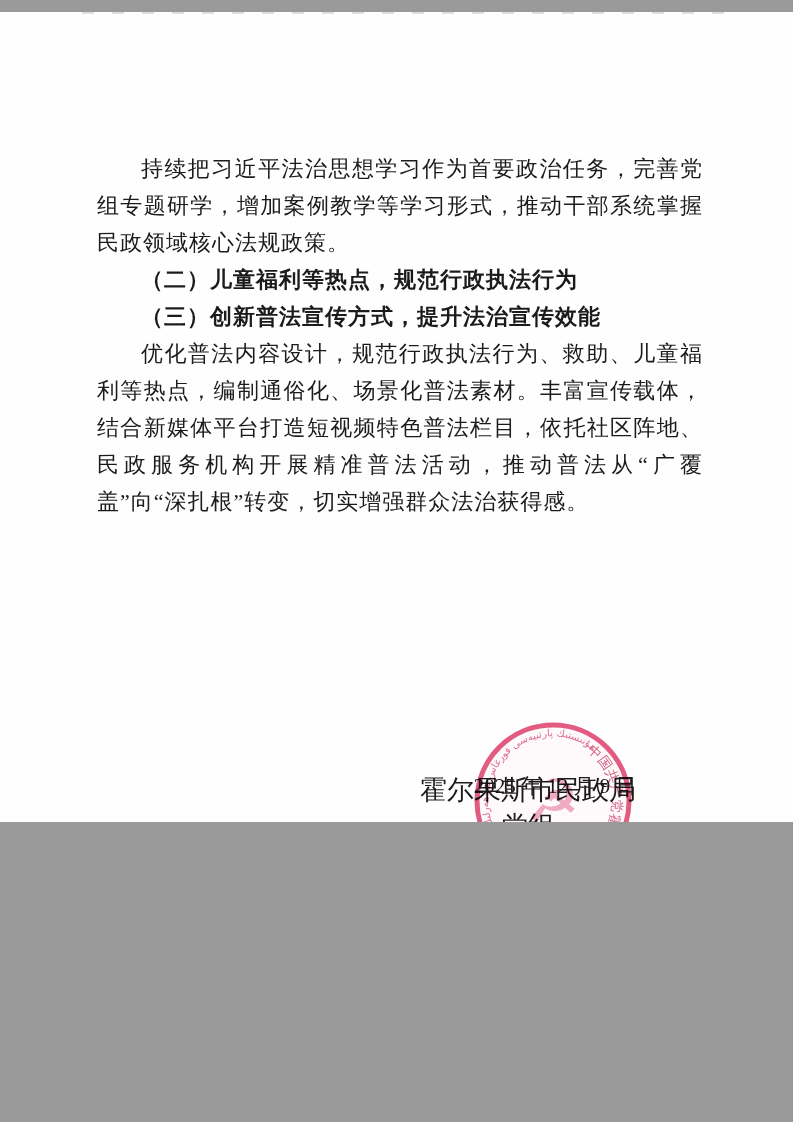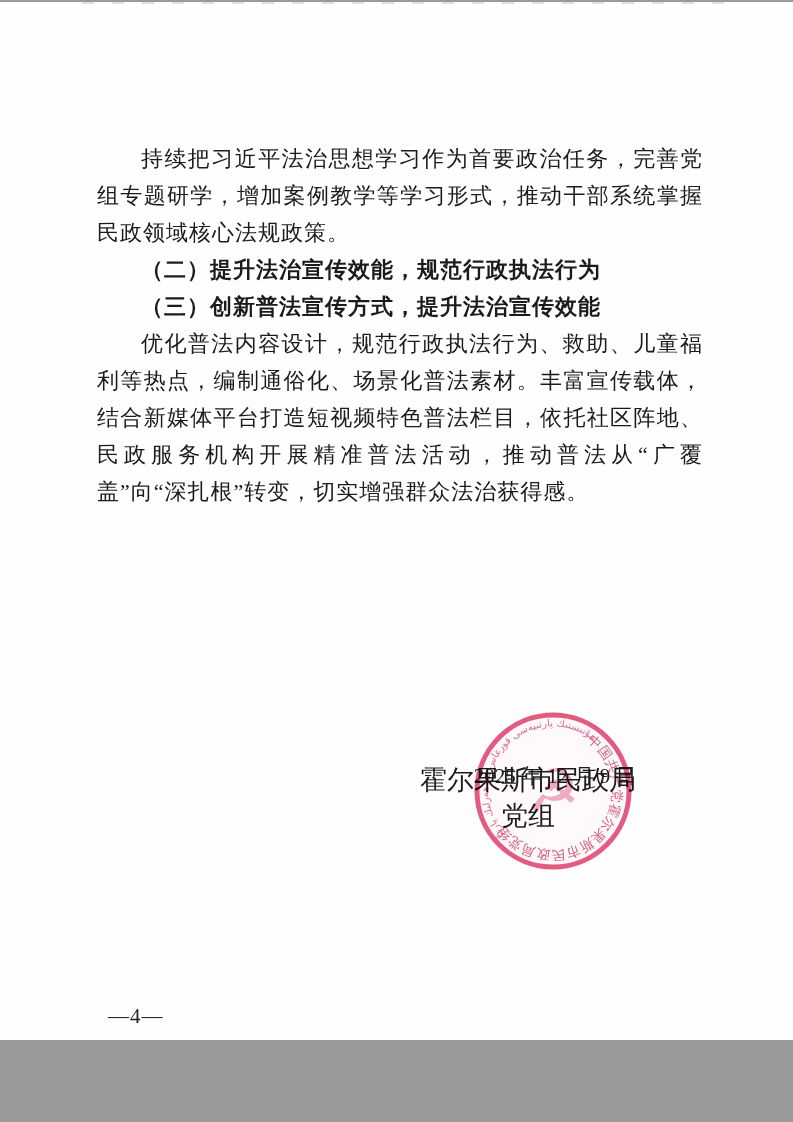--- a/index.html
+++ b/index.html
@@ -1,17 +1,17 @@
 <!DOCTYPE html>
 <html><head>
 <meta charset="utf-8">
 <style>
   html,body { margin:0; padding:0; background:#9a9a9a; }
   .page {
-    position:relative; width:793px; height:1038px; margin:2px auto;
+    position:relative; width:793px; height:810px; margin:12px auto;
     background:#fefefe; overflow:hidden;
     font-family:"Liberation Serif","DejaVu Serif",serif;
     color:#1b1b1b;
   }
   .scan-artifact-top {
     position:absolute; top:0; left:82px; width:648px; height:2px;
     background:repeating-linear-gradient(90deg,#c6c6c6 0 12px, transparent 12px 30px);
     opacity:.55;
   }
   .content {
@@ -52,21 +52,21 @@
 </style>
 </head>
 <body>
 
 <div class="page">
 
   <div class="scan-artifact-top"></div>
 
   <div class="content">
     <p class="body">持续把习近平法治思想学习作为首要政治任务，完善党组专题研学，增加案例教学等学习形式，推动干部系统掌握民政领域核心法规政策。</p>
-    <p class="heading">（二）提升法治宣传效能，规范行政执法行为</p>
+    <p class="heading">（二）儿童福利等热点，规范行政执法行为</p>
     <p class="heading">（三）创新普法宣传方式，提升法治宣传效能</p>
     <p class="body">优化普法内容设计，规范行政执法行为、救助、儿童福利等热点，编制通俗化、场景化普法素材。丰富宣传载体，结合新媒体平台打造短视频特色普法栏目，依托社区阵地、民政服务机构开展精准普法活动，推动普法从“广覆盖”向“深扎根”转变，切实增强群众法治获得感。</p>
   </div>
 
   <div class="signature">霍尔果斯市民政局党组</div>
   <div class="date">2025 年 12 月 9 日</div>
 
   <svg class="seal" viewBox="0 0 172 172" aria-hidden="true">
     <circle class="ring" cx="86" cy="86" r="76"></circle>
     <path id="arc-uyghur" d="M 36.6,127.5 A 64.5,64.5 0 0 1 127.5,36.6" fill="none"></path>

